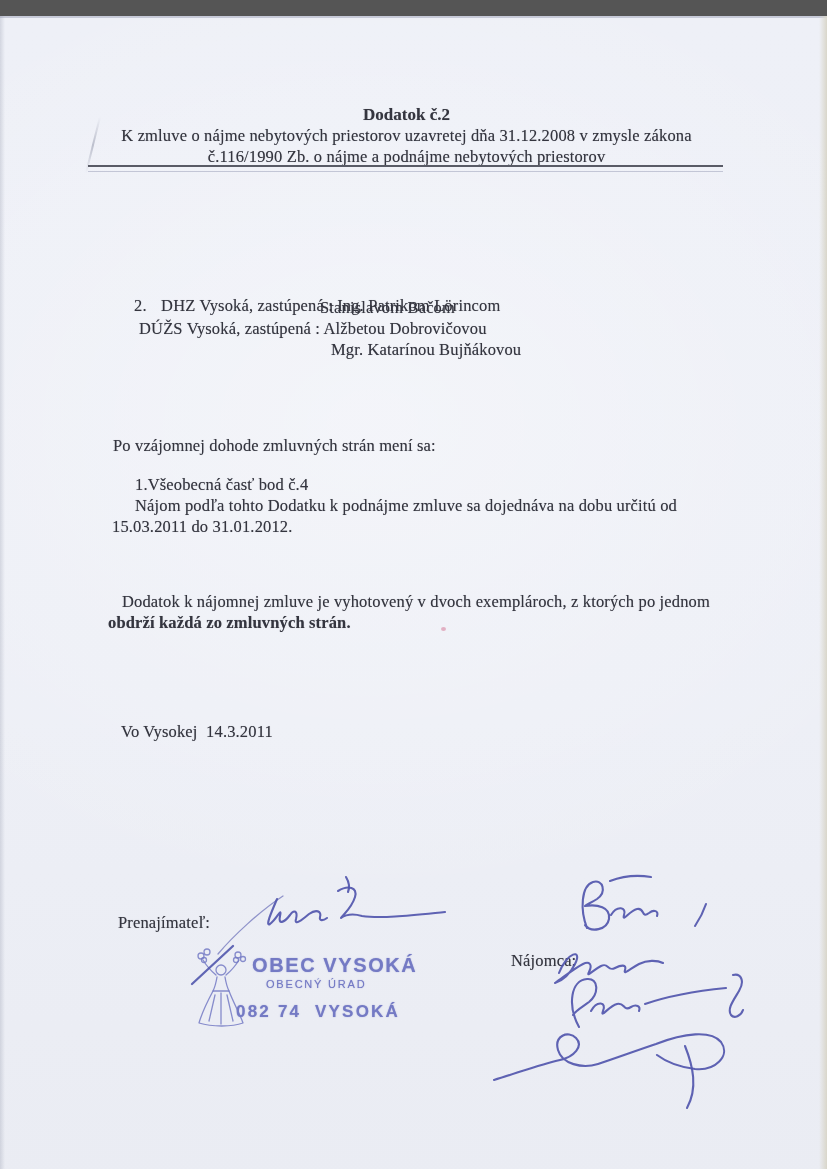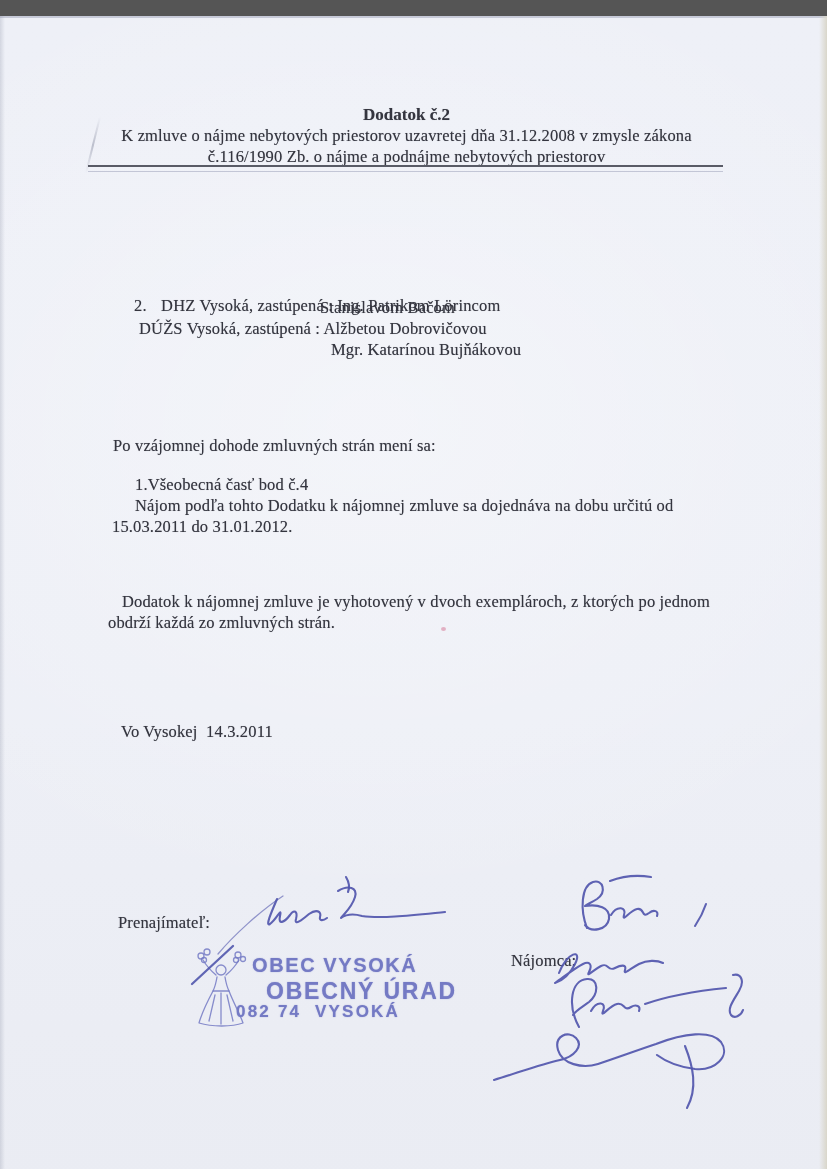--- a/index.html
+++ b/index.html
@@ -41,21 +41,21 @@
   .stamp-emblem { position:absolute; left:188px; top:928px; color:var(--stamp-blue,#747ac4); }
   .stamp-emblem path, .stamp-emblem circle { fill:none; stroke:currentColor;
     stroke-width:1.3; stroke-linecap:round; stroke-linejoin:round; opacity:.85; }
   .stamp-emblem .slash { stroke:var(--signature-blue,#5156ad); stroke-width:2.3; opacity:.9; }
   .stamp-text {
     position:absolute; font-family:"Liberation Sans", sans-serif;
     color:var(--stamp-blue,#747ac4); white-space:pre;
     text-shadow:0 0 1.2px rgba(116,122,196,.65);
   }
   .stamp-l1 { left:252px; top:938px; font-size:20px; font-weight:bold; letter-spacing:1.6px; }
-  .stamp-l2 { left:266px; top:962px; font-size:23px; font-weight:700; letter-spacing:1.8px; }
+  .stamp-l2 { left:266px; top:962px; font-size:11px; font-weight:400; letter-spacing:1.8px; }
   .stamp-l3 { left:236px; top:986px; font-size:17px; font-weight:600; letter-spacing:2.2px; }
   
   .edge-top { position:absolute; left:0; top:0; width:100%; height:2px;
     background:rgba(150,156,178,.45); }
   .edge-left { position:absolute; left:0; top:0; width:5px; height:100%;
     background:linear-gradient(to right, rgba(140,146,165,.28), rgba(140,146,165,0)); }
   .edge-right { position:absolute; right:0; top:0; width:8px; height:100%;
     background:linear-gradient(to left, #d9d6ca, rgba(217,214,202,0)); }
   .edge-bottom { position:absolute; left:0; bottom:0; width:100%; height:8px;
     background:linear-gradient(180deg, #c7c9d1 0%, #898a91 45%, #6e6f75 100%); }
@@ -87,24 +87,24 @@
 
   <div class="t" style="left:117px; top:260px;">
     <span class="num">2.</span><span>DHZ Vysoká, zastúpená : Ing. Patrikom Lörincom</span>
   </div>
   <div class="t" style="left:320px; top:282px;">Stanislavom Bačom</div>
   <div class="t" style="left:139px; top:303px;">DÚŽS Vysoká, zastúpená : Alžbetou Dobrovičovou</div>
   <div class="t" style="left:331px; top:324px;">Mgr. Katarínou Bujňákovou</div>
 
   <div class="t" style="left:113px; top:420px;">Po vzájomnej dohode zmluvných strán mení sa:</div>
   <div class="t" style="left:135px; top:459px;">1.Všeobecná časť bod č.4</div>
-  <div class="t" style="left:135px; top:480px;">Nájom podľa tohto Dodatku k nájomnej zmluve sa dojednáva na dobu určitú od</div>
+  <div class="t" style="left:135px; top:480px;">Nájom podľa tohto Dodatku k podnájme zmluve sa dojednáva na dobu určitú od</div>
   <div class="t" style="left:112px; top:501px;">15.03.2011 do 31.01.2012.</div>
   <div class="t" style="left:122px; top:576px;">Dodatok k nájomnej zmluve je vyhotovený v dvoch exemplároch, z ktorých po jednom</div>
-  <div class="t" style="left:108px; top:597px;">obdrží každá zo zmluvných strán.</div>
+  <div class="t" style="left:108px; top:597px;font-weight:bold;">obdrží každá zo zmluvných strán.</div>
 
   <div class="t" style="left:121px; top:706px;">Vo Vysokej  14.3.2011</div>
 
   <div class="t" style="left:118px; top:897px;">Prenajímateľ:</div>
   <div class="t" style="left:511px; top:935px;">Nájomca:</div>
 
   <svg class="sig-svg" style="left:205px; top:845px;" width="245" height="105" viewBox="0 0 245 105">
     <path style="stroke-width:1.3; opacity:.6" d="M 13,93 C 28,75 55,50 78,35"></path>
     <path d="M 72,38 C 66,52 60,66 65,63 C 72,58 77,45 75,55 C 73,64 79,62 85,54 C 89,48 93,50 91,58 C 89,65 97,59 104,53 C 111,48 117,50 115,56 C 114,60 118,60 122,57"></path>
     <path d="M 141,16 C 144,21 145,26 143,31"></path>

